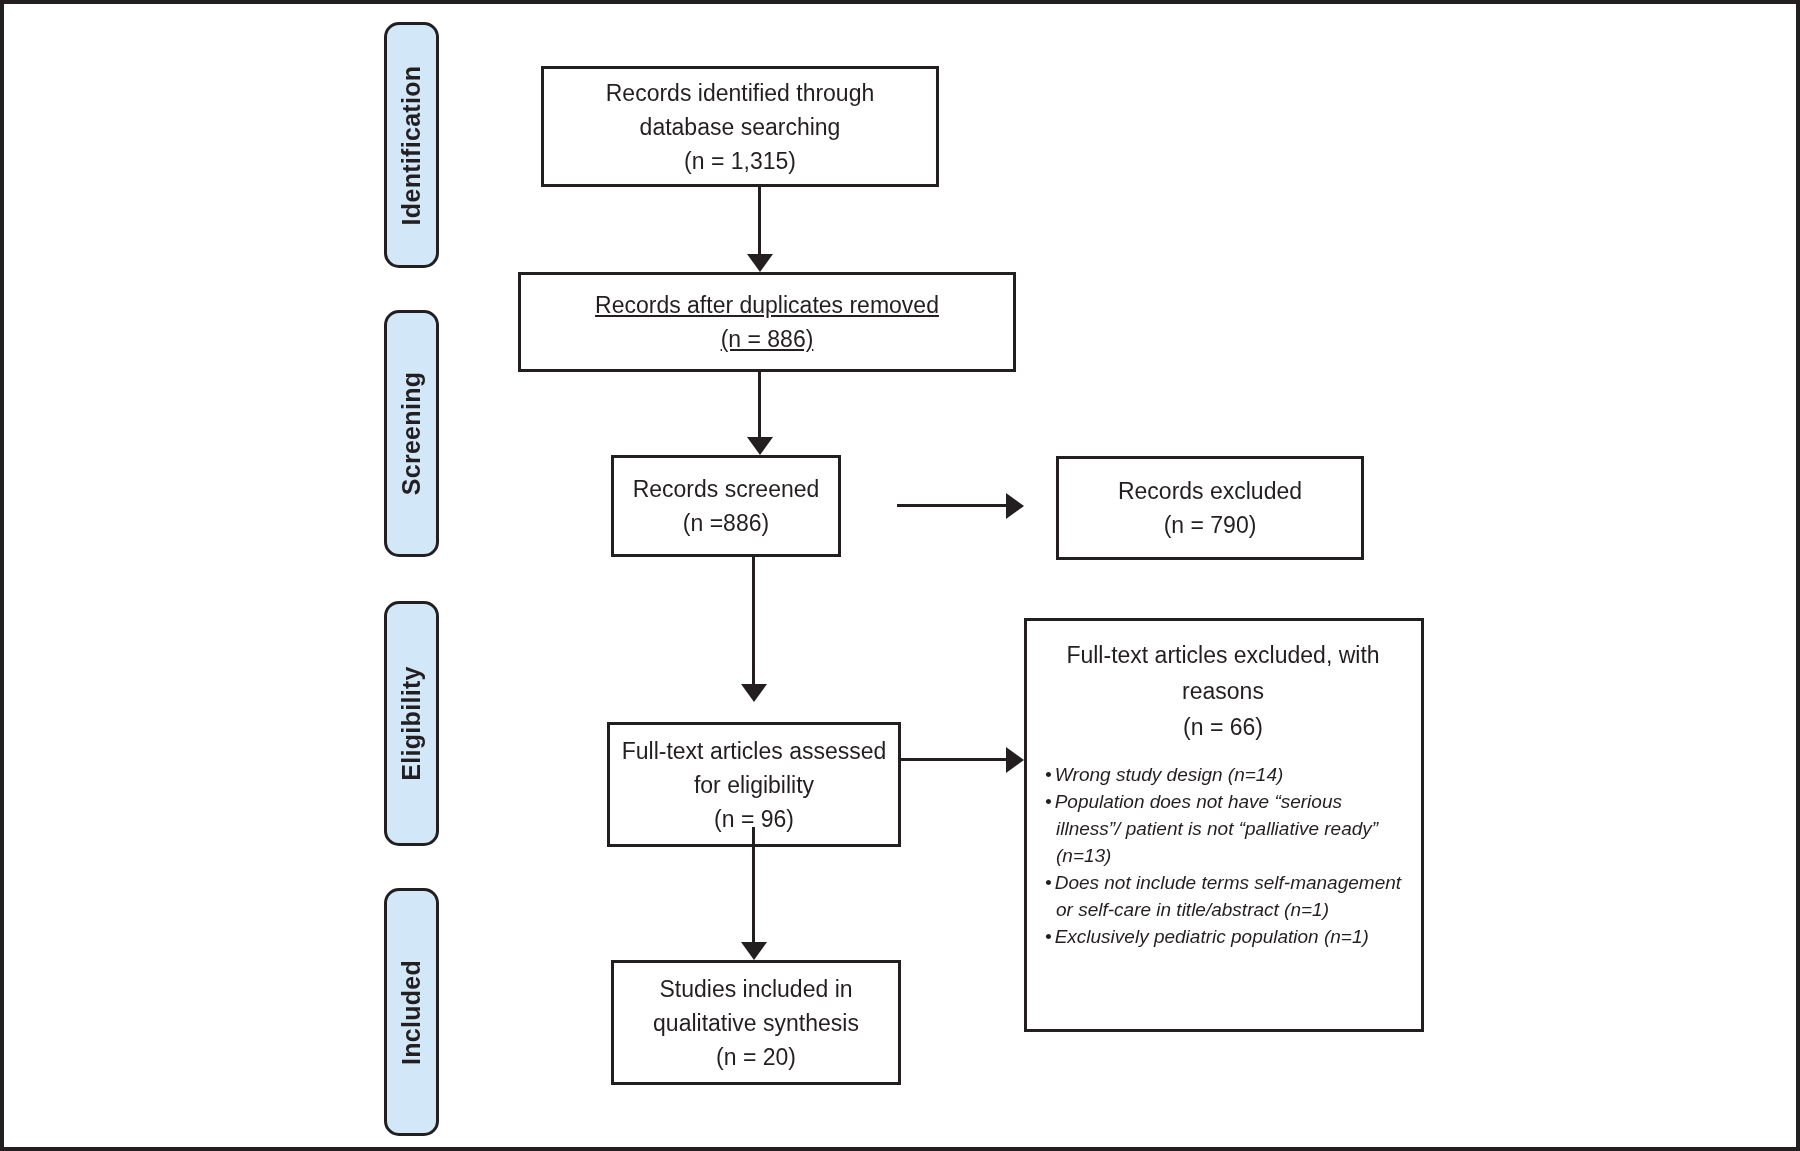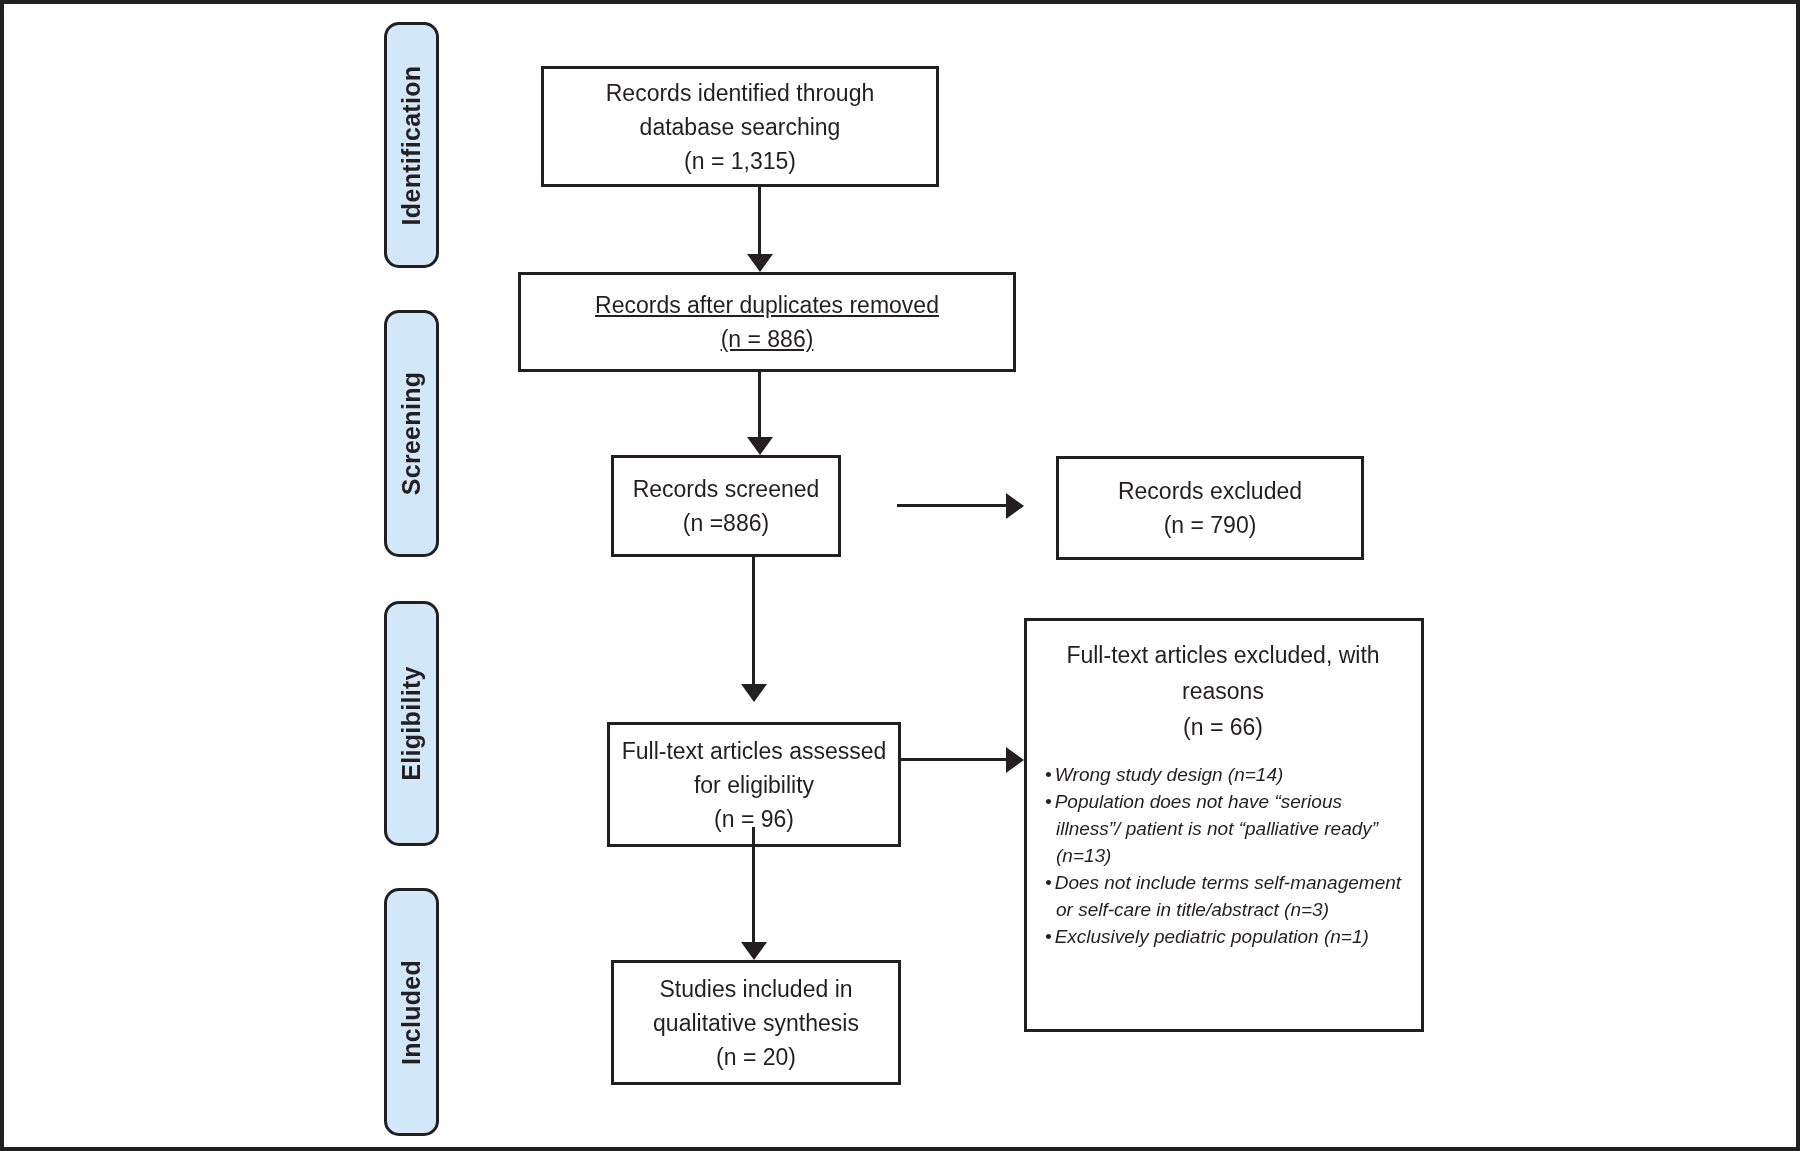--- a/index.html
+++ b/index.html
@@ -176,21 +176,21 @@
   <div class="box-reasons">
     <div class="excl-title">Full-text articles excluded, with
 reasons
 (n = 66)</div>
     <ul class="reasons-list">
       <li class="reason">Wrong study design (n=14)</li>
       <li class="reason">Population does not have “serious
 illness”/ patient is not “palliative ready”
 (n=13)</li>
       <li class="reason">Does not include terms self-management
-or self-care in title/abstract (n=3)</li>
+or self-care in title/abstract (n=1)</li>
       <li class="reason">Exclusively pediatric population (n=1)</li>
     </ul>
   </div>
 
   <div class="vline c1-line"></div>
   <div class="ah-down c1-head"></div>
 
   <div class="vline c2-line"></div>
   <div class="ah-down c2-head"></div>
 

